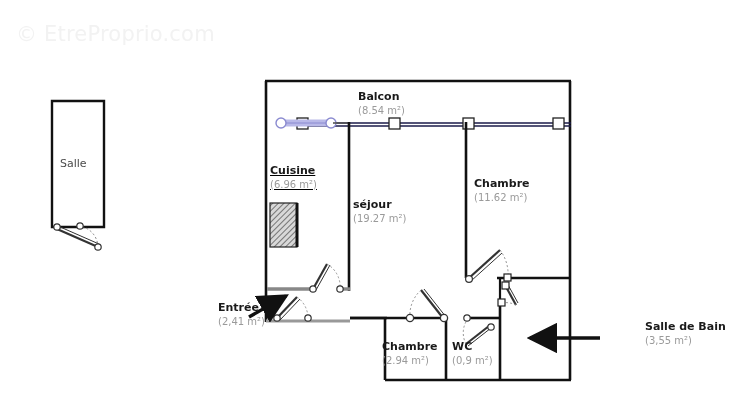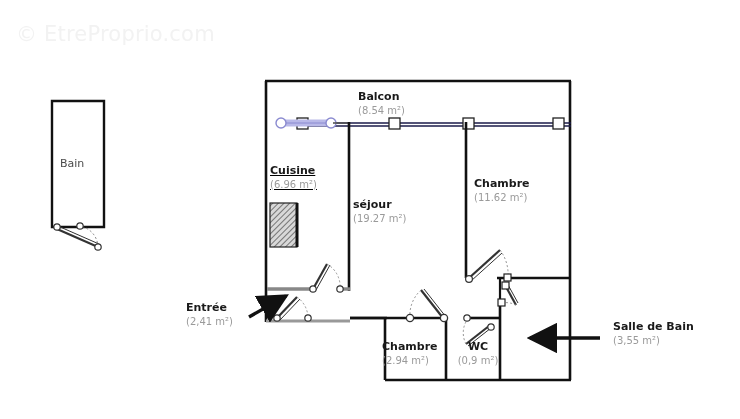--- a/index.html
+++ b/index.html
@@ -57,20 +57,21 @@
     position: absolute;
     font-size: 11px;
     color: #4a4a4a;
     white-space: nowrap;
   }
   .callout {
     position: absolute;
     text-align: left;
     white-space: nowrap;
     line-height: 1.3;
+    margin-left: 32px;
   }
   .callout .co-name {
     display: block;
     font-size: 11px;
     font-weight: bold;
     color: #1a1a1a;
   }
   .callout .co-area {
     display: block;
     font-size: 10px;
@@ -219,21 +220,21 @@
     <g>
       <line x1="249" y1="317" x2="286" y2="296" stroke="#111111" stroke-width="3.4" marker-end="url(#arrowHead)"></line>
     </g>
     <g>
       <line x1="600" y1="338" x2="530" y2="338" stroke="#111111" stroke-width="3.4" marker-end="url(#arrowHead)"></line>
     </g>
   </svg>
 
   <div class="watermark">© EtreProprio.com</div>
 
-  <div class="cave-label" style="left:60px; top:157px;">Bain</div>
+  <div class="cave-label" style="left:60px; top:157px;">Salle</div>
 
   <div class="room-label" style="left:358px; top:90px; width:100px;">
     <span class="rl-name">Balcon</span>
     <span class="rl-area">(8.54 m²)</span>
   </div>
 
   <div class="room-label" style="left:270px; top:164px; width:90px;text-decoration:underline;">
     <span class="rl-name">Cuisine</span>
     <span class="rl-area">(6.96 m²)</span>
   </div>
@@ -246,21 +247,21 @@
   <div class="room-label" style="left:474px; top:177px; width:90px;">
     <span class="rl-name">Chambre</span>
     <span class="rl-area">(11.62 m²)</span>
   </div>
 
   <div class="room-label" style="left:382px; top:340px; width:86px;">
     <span class="rl-name">Chambre</span>
     <span class="rl-area">(2.94 m²)</span>
   </div>
 
-  <div class="room-label" style="left:452px; top:340px; width:52px; text-align:center;">
+  <div class="room-label" style="left:452px; top:340px; width:52px; text-align:left;">
     <span class="rl-name">WC</span>
     <span class="rl-area">(0,9 m²)</span>
   </div>
 
   <div class="callout" style="left:186px; top:301px;">
     <span class="co-name">Entrée</span>
     <span class="co-area">(2,41 m²)</span>
   </div>
 
   <div class="callout" style="left:613px; top:320px;">

